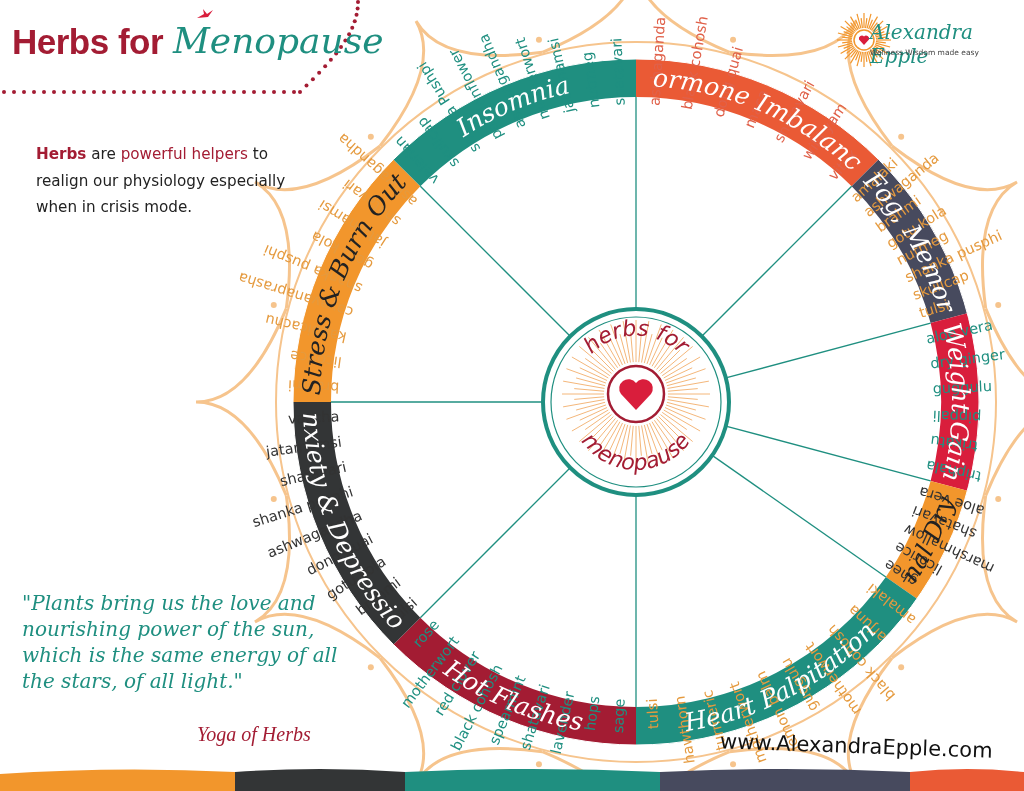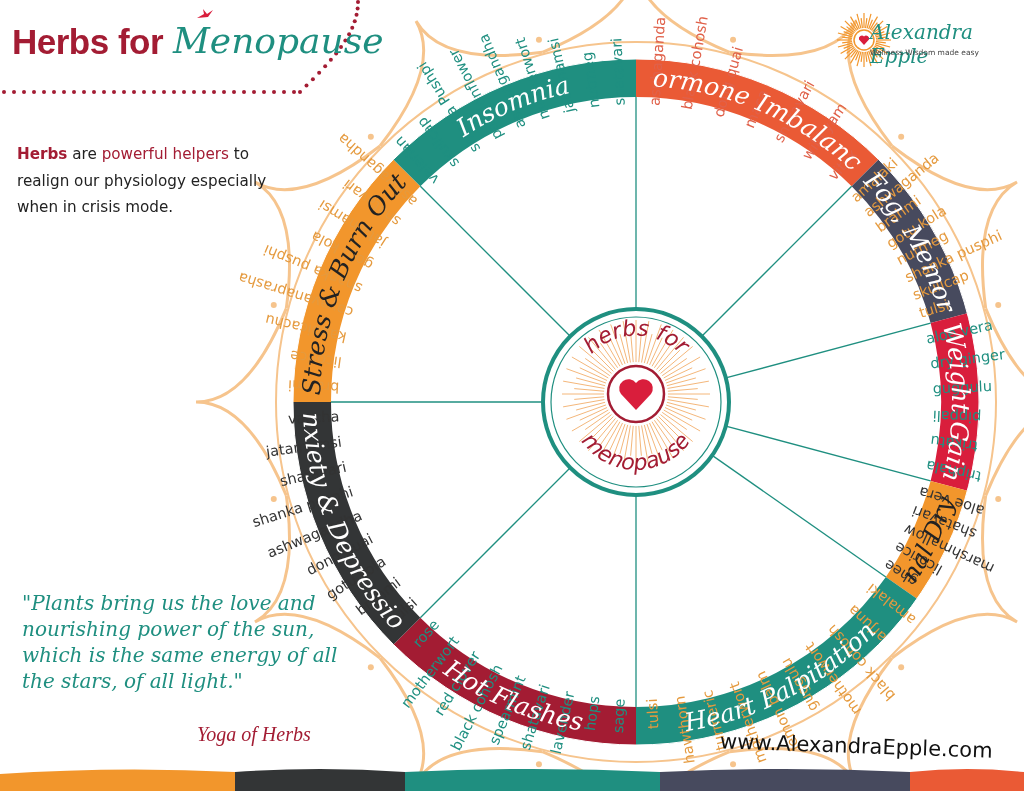--- a/index.html
+++ b/index.html
@@ -1,20 +1,20 @@
 <!DOCTYPE html>
 <html><head>
 <meta charset="utf-8">
 <style>
   html,body{margin:0;padding:0;background:#fff;}
   body{width:1024px;height:791px;position:relative;overflow:hidden;font-family:"DejaVu Sans",sans-serif;}
   .abs{position:absolute;}
   #title-main{left:12px;top:22px;font-family:"Liberation Sans",sans-serif;font-weight:bold;font-size:35px;color:#a31c33;letter-spacing:-0.5px;}
   #title-script{left:173px;top:20px;font-family:"DejaVu Serif",serif;font-style:italic;font-size:36px;color:#1f8f80;}
-  #intro{left:17px;top:141px;width:250px;font-family:"DejaVu Sans",sans-serif;font-size:15.2px;line-height:26.5px;color:#222;}
+  #intro{left:36px;top:141px;width:250px;font-family:"DejaVu Sans",sans-serif;font-size:15.2px;line-height:26.5px;color:#222;}
   #intro p{margin:0 0 10px 0;}
   .hl{color:#a31c33;}
   .hl-bold{color:#a31c33;font-weight:bold;}
   #quote{left:22px;top:590px;width:320px;font-family:"DejaVu Serif",serif;font-style:italic;font-size:20px;line-height:26px;color:#1f8f80;}
   #quote-src{left:197px;top:723px;font-family:Liberation Serif, serif;font-style:italic;font-size:20px;color:#a31c33;}
   #website{left:720px;top:734px;font-family:"DejaVu Sans",sans-serif;font-size:21px;color:#111;transform:rotate(2deg);}
   #logo-name{left:870px;top:20px;font-family:"DejaVu Serif",serif;font-style:italic;font-size:20px;color:#1f8f80;}
   #logo-tag{left:870px;top:48px;font-family:"DejaVu Sans",sans-serif;font-size:7.5px;color:#444;}
   svg text{font-family:"DejaVu Sans",sans-serif;}
   .band-label{font-family:"DejaVu Serif",serif;font-style:italic;font-size:25px;}

